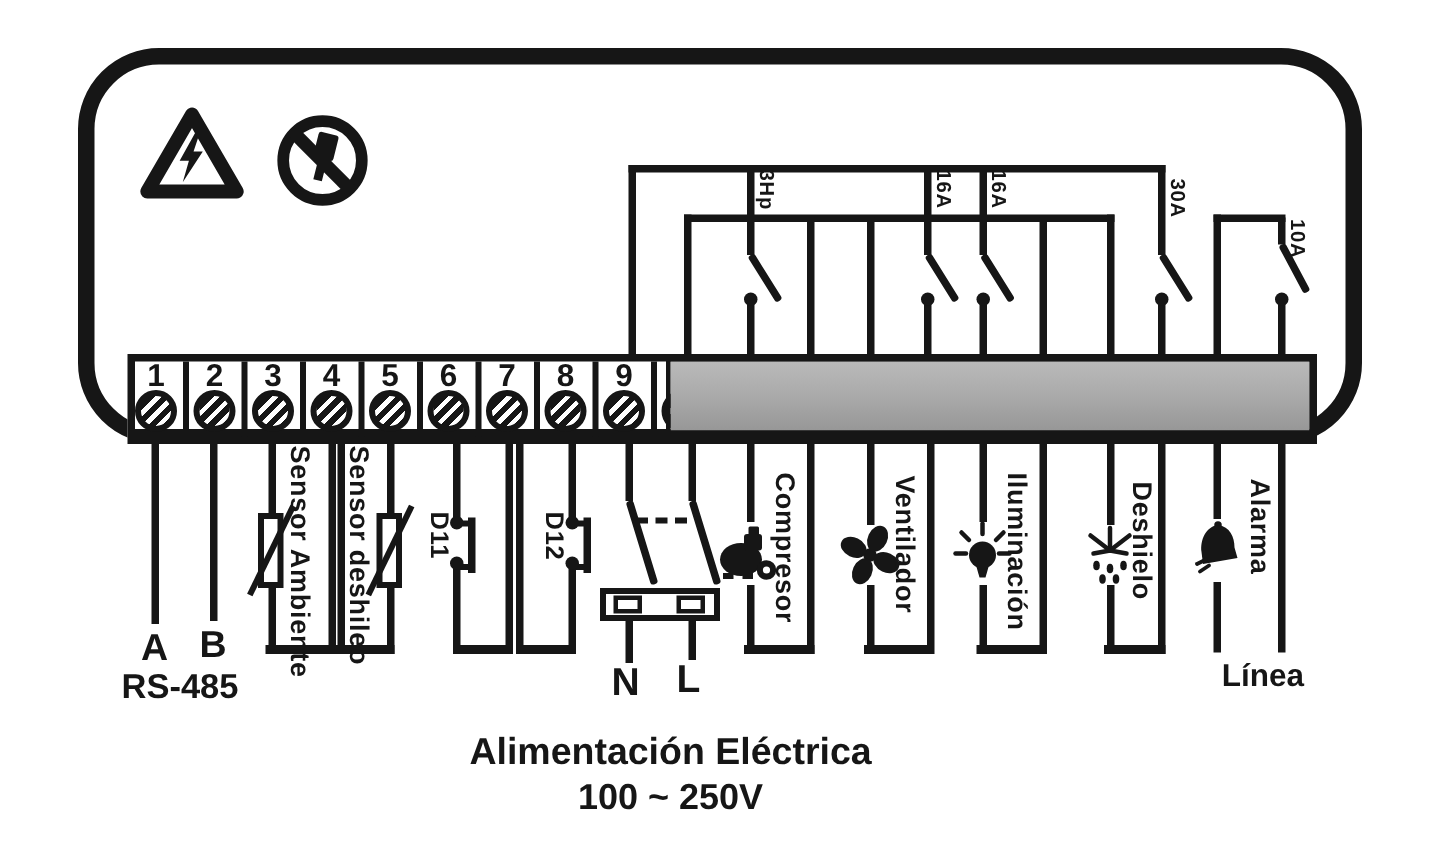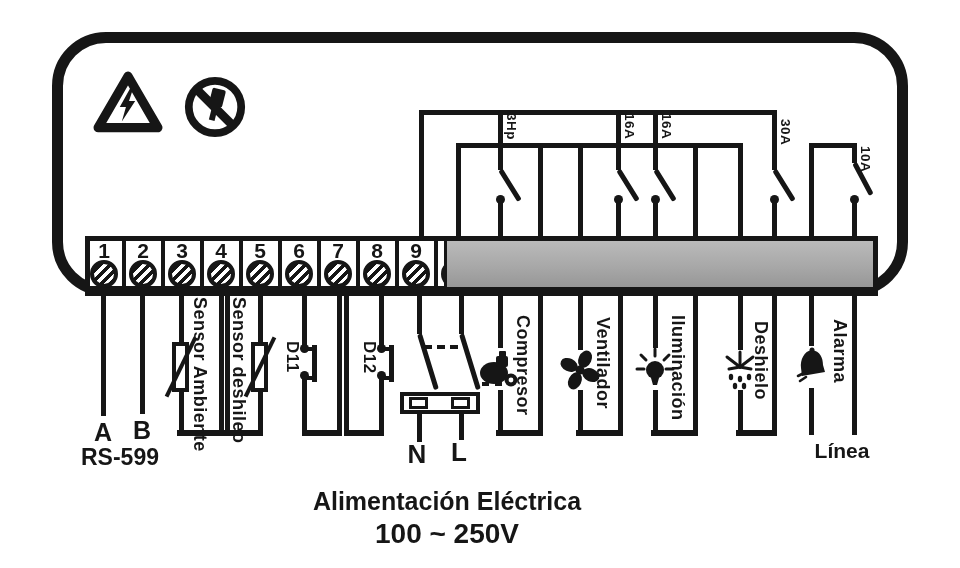--- a/index.html
+++ b/index.html
@@ -122,21 +122,21 @@
   <div class="screw" style="left:363px"></div>
   <div class="screw" style="left:402px"></div>
   <div class="screw" style="left:441px"></div>
   <div class="cover"></div>
 
   <div>
     <div class="v" style="left:101px;top:294px;height:122px"></div>
     <div class="v" style="left:140px;top:294px;height:120px"></div>
     <div class="lbl" style="left:89px;top:419px;width:28px;font-size:25px;font-weight:600">A</div>
     <div class="lbl" style="left:128px;top:417px;width:28px;font-size:25px;font-weight:600">B</div>
-    <div class="lbl" style="left:68px;top:445px;width:104px;font-size:23px;font-weight:600">RS-599</div>
+    <div class="lbl" style="left:68px;top:445px;width:104px;font-size:23px;font-weight:600">RS-485</div>
   </div>
 
   <div>
     <div class="v" style="left:179px;top:294px;height:50px"></div>
     <div class="therm" style="left:172px;top:342px"></div>
     <div class="diag" style="left:179px;top:334px"></div>
     <div class="v" style="left:179px;top:392px;height:44px"></div>
     <div class="v" style="left:219px;top:294px;height:142px"></div>
     <div class="h" style="left:177px;top:430px;width:47px;height:6px"></div>
     <div class="vt" style="left:191px;top:297px;font-size:18px">Sensor Ambiente</div>
@@ -185,21 +185,21 @@
     <div class="blade" style="left:459px;top:334px;height:58px;transform:rotate(-17deg)"></div>
     <div class="dash" style="left:424px;top:345px;width:34px"></div>
     <div class="box" style="left:400px;top:392px;width:80px;height:22px"></div>
     <div class="ibox" style="left:409px;top:397px;width:19px;height:12px"></div>
     <div class="ibox" style="left:451px;top:397px;width:19px;height:12px"></div>
     <div class="v" style="left:417px;top:414px;height:28px"></div>
     <div class="v" style="left:459px;top:414px;height:26px"></div>
     <div class="lbl" style="left:403px;top:441px;width:28px;font-size:26px;font-weight:700">N</div>
     <div class="lbl" style="left:446px;top:439px;width:26px;font-size:26px;font-weight:700">L</div>
     <div class="lbl" style="left:287px;top:488px;width:320px;font-size:25px;font-weight:600">Alimentación Eléctrica</div>
-    <div class="lbl" style="left:337px;top:519px;width:220px;font-size:28px;font-weight:600">100 ~ 250V</div>
+    <div class="lbl" style="left:337px;top:519px;width:220px;font-size:24px;font-weight:600">100 ~ 250V</div>
   </div>
 
   <div>
     <div class="v" style="left:498px;top:294px;height:54px"></div>
     <svg class="icon" style="left:476px;top:346px" width="44" height="44" viewBox="0 0 44 44">
       <g fill="#161616">
         <ellipse cx="18" cy="27" rx="14" ry="11"></ellipse>
         <rect x="20" y="10" width="12" height="11" rx="2"></rect>
         <rect x="23" y="5" width="7" height="6" rx="1"></rect>
         <circle cx="35" cy="34" r="6.5"></circle>

